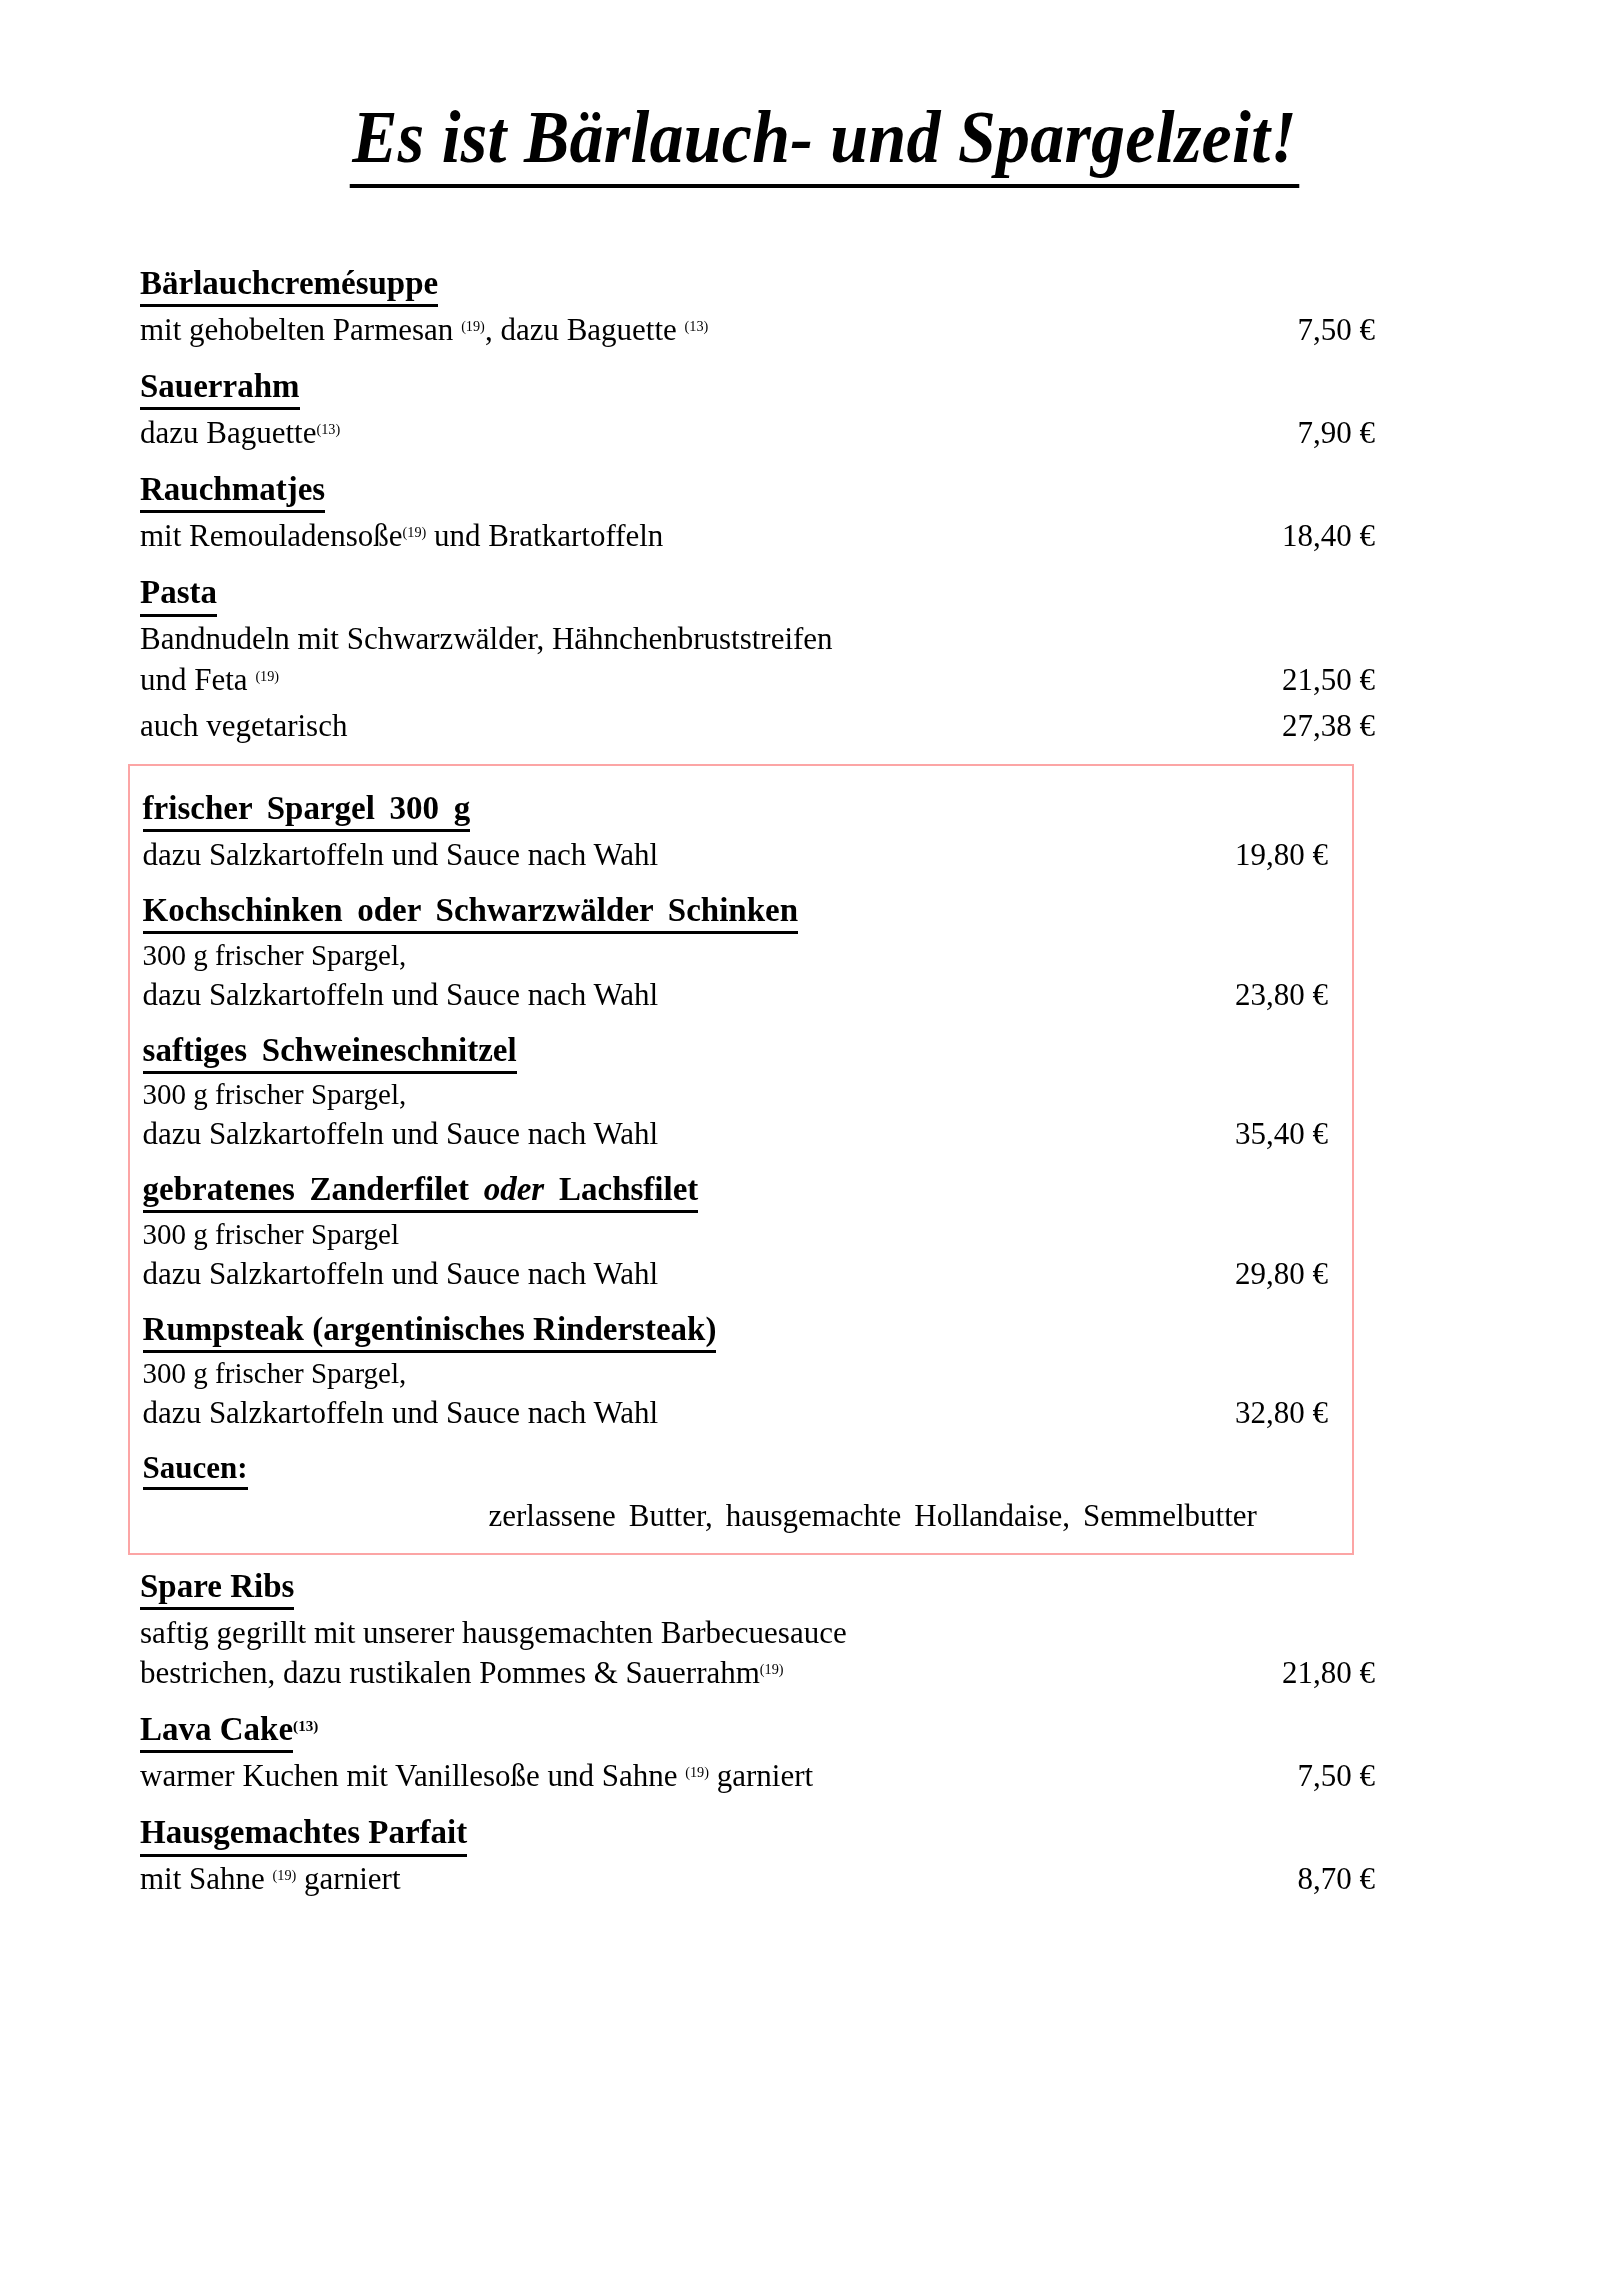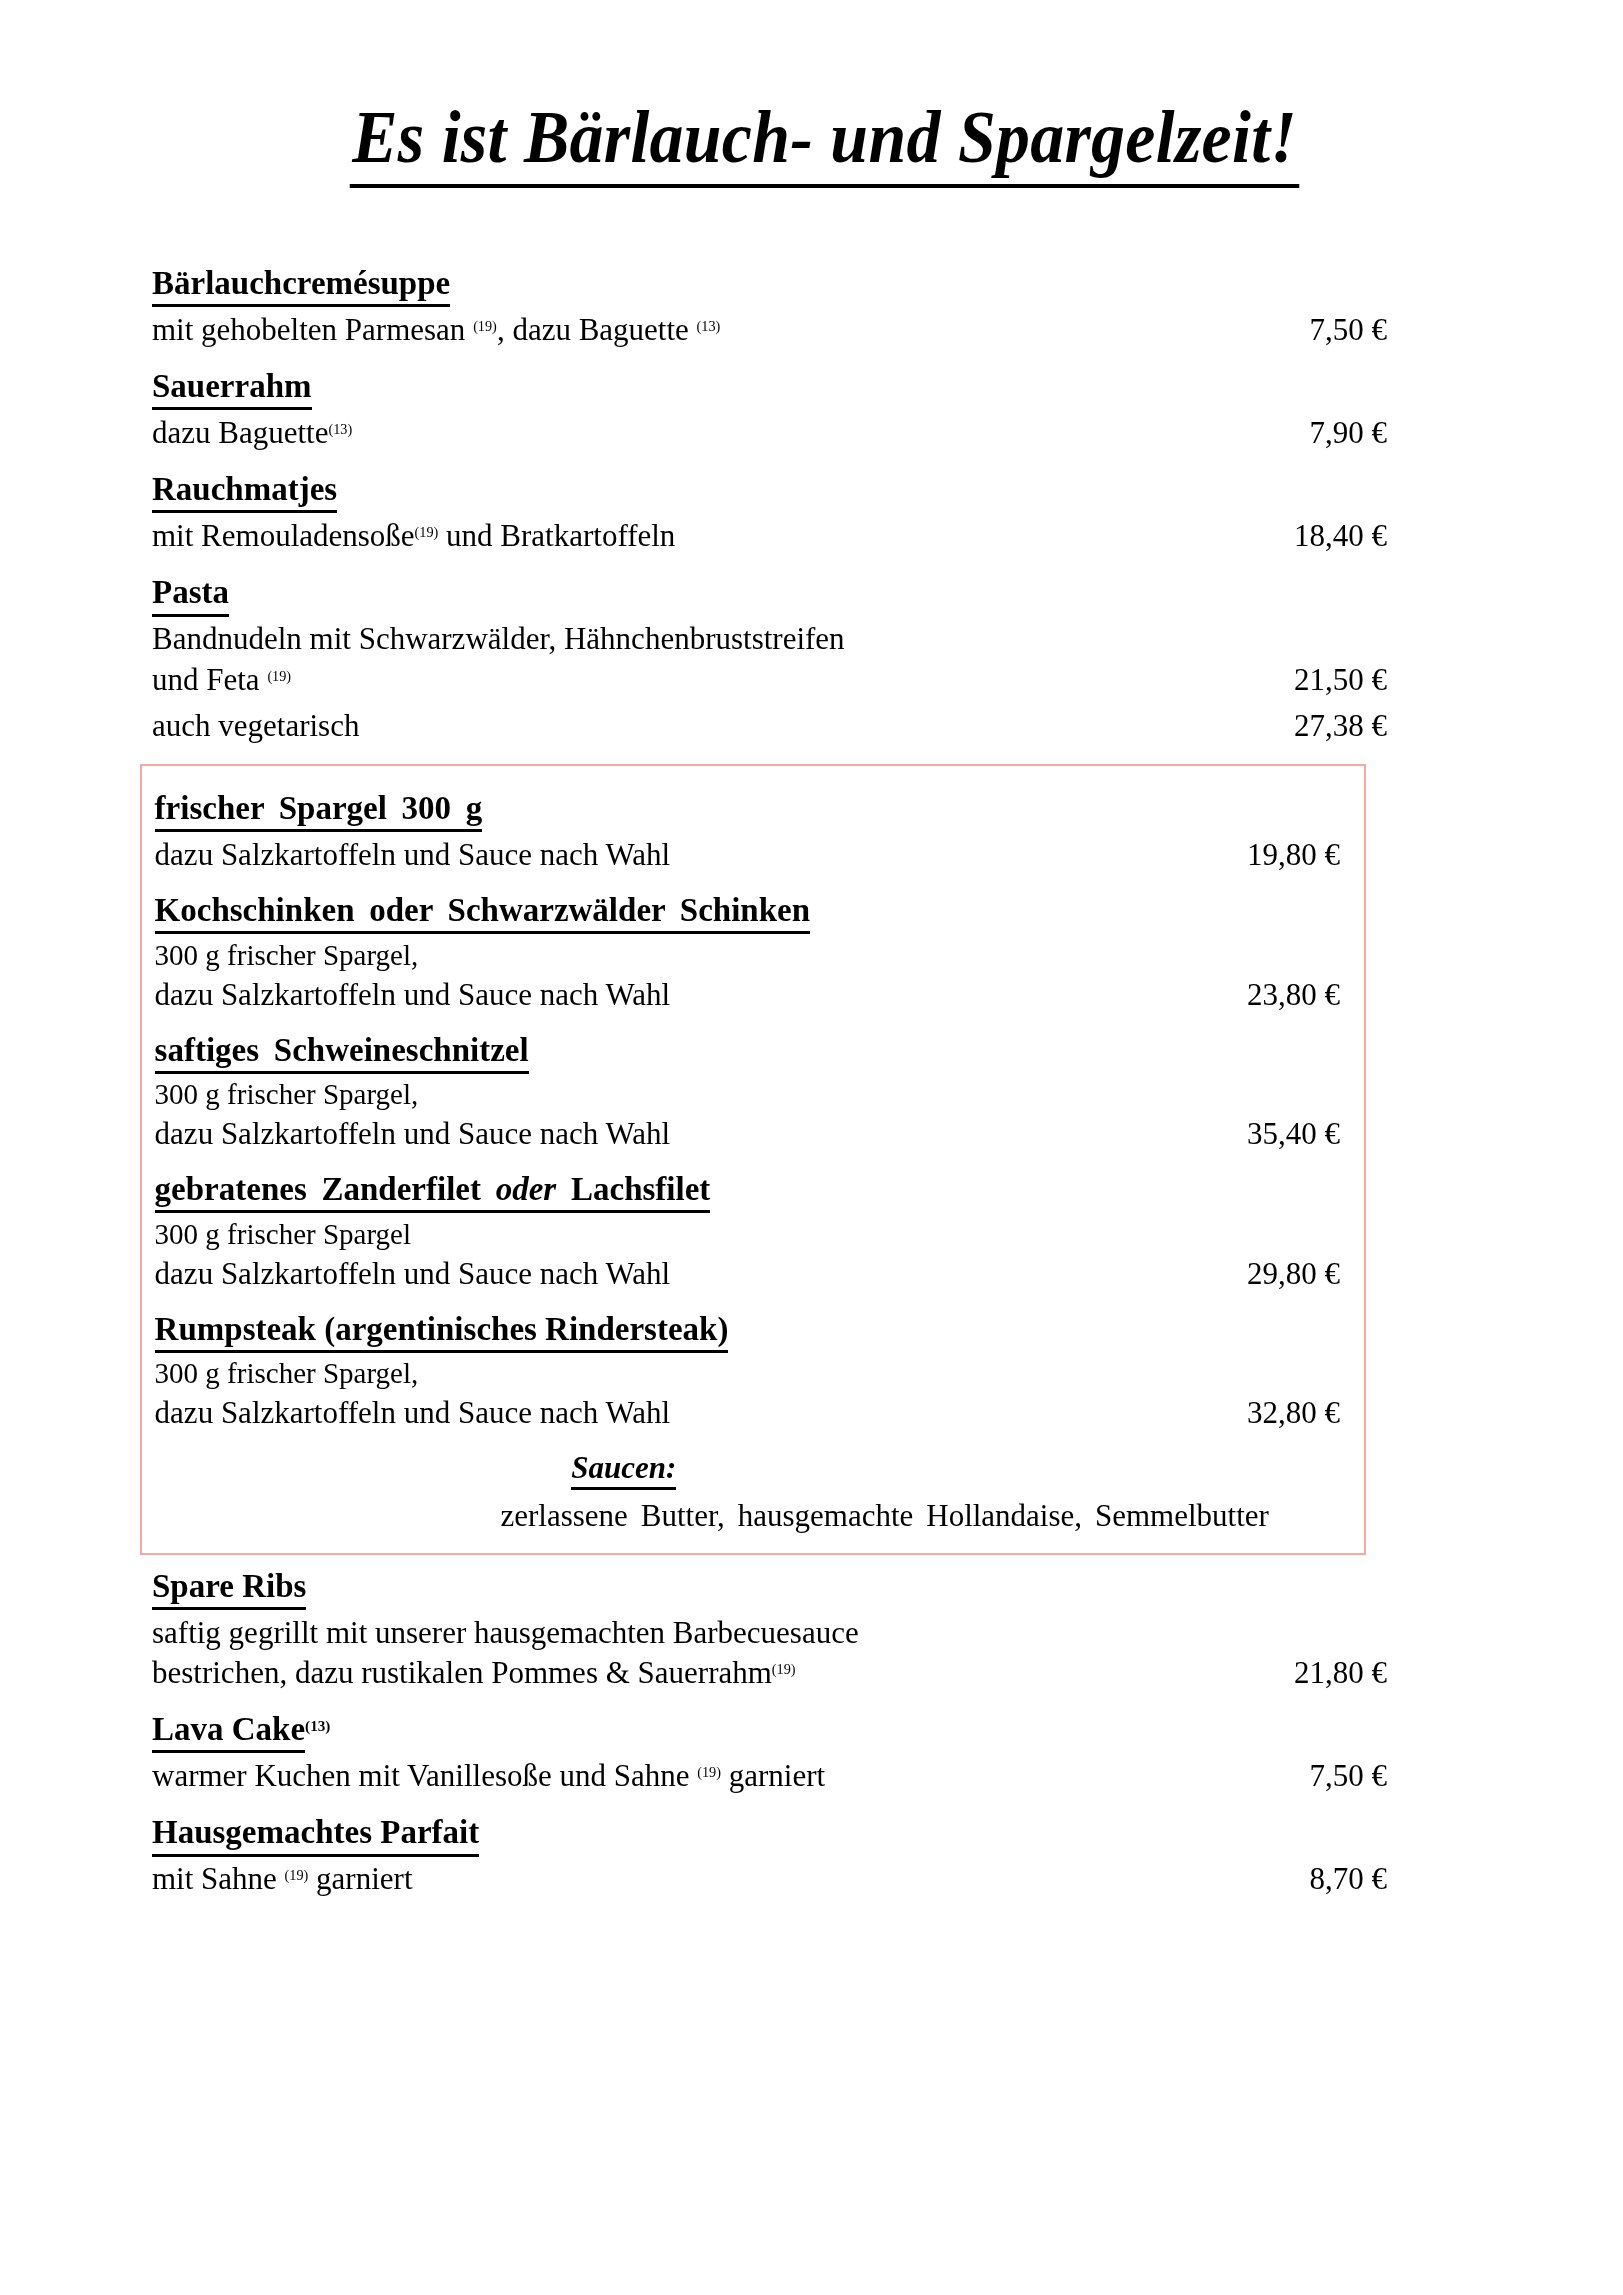--- a/index.html
+++ b/index.html
@@ -44,21 +44,21 @@
     padding: 0 2.6px 5.2px 2.6px;
     transform: scaleX(0.93);
     transform-origin: center center;
     white-space: nowrap;
   }
 
   
   .content {
     position: absolute;
     top: 264px;
-    left: 152px;
+    left: 140px;
     width: 1243px;
   }
 
   .item {
     margin-bottom: 17px;
   }
 
   .head {
     font-weight: bold;
     font-size: 33px;
@@ -113,23 +113,21 @@
     margin: 10.5px 0 11.8px -12.4px;
     width: 1226px;
     box-sizing: border-box;
     padding: 23.6px 15.7px 17px 13px;
   }
   .boxed .item { margin-bottom: 15.7px; }
   .boxed .item:last-of-type { margin-bottom: 0; }
   .boxed .row .price { width: 275px; }
 
   .saucen-title {
-    text-align: center;
     font-weight: bold;
-    font-style: italic;
     font-size: 31px;
     line-height: 1.2;
     margin: 1.3px 0 5.2px 0;
     padding-right: 255px;
   }
   .saucen-title span {
     border-bottom: 3.3px solid #000;
     padding-bottom: 1.3px;
     display: inline-block;
   }

